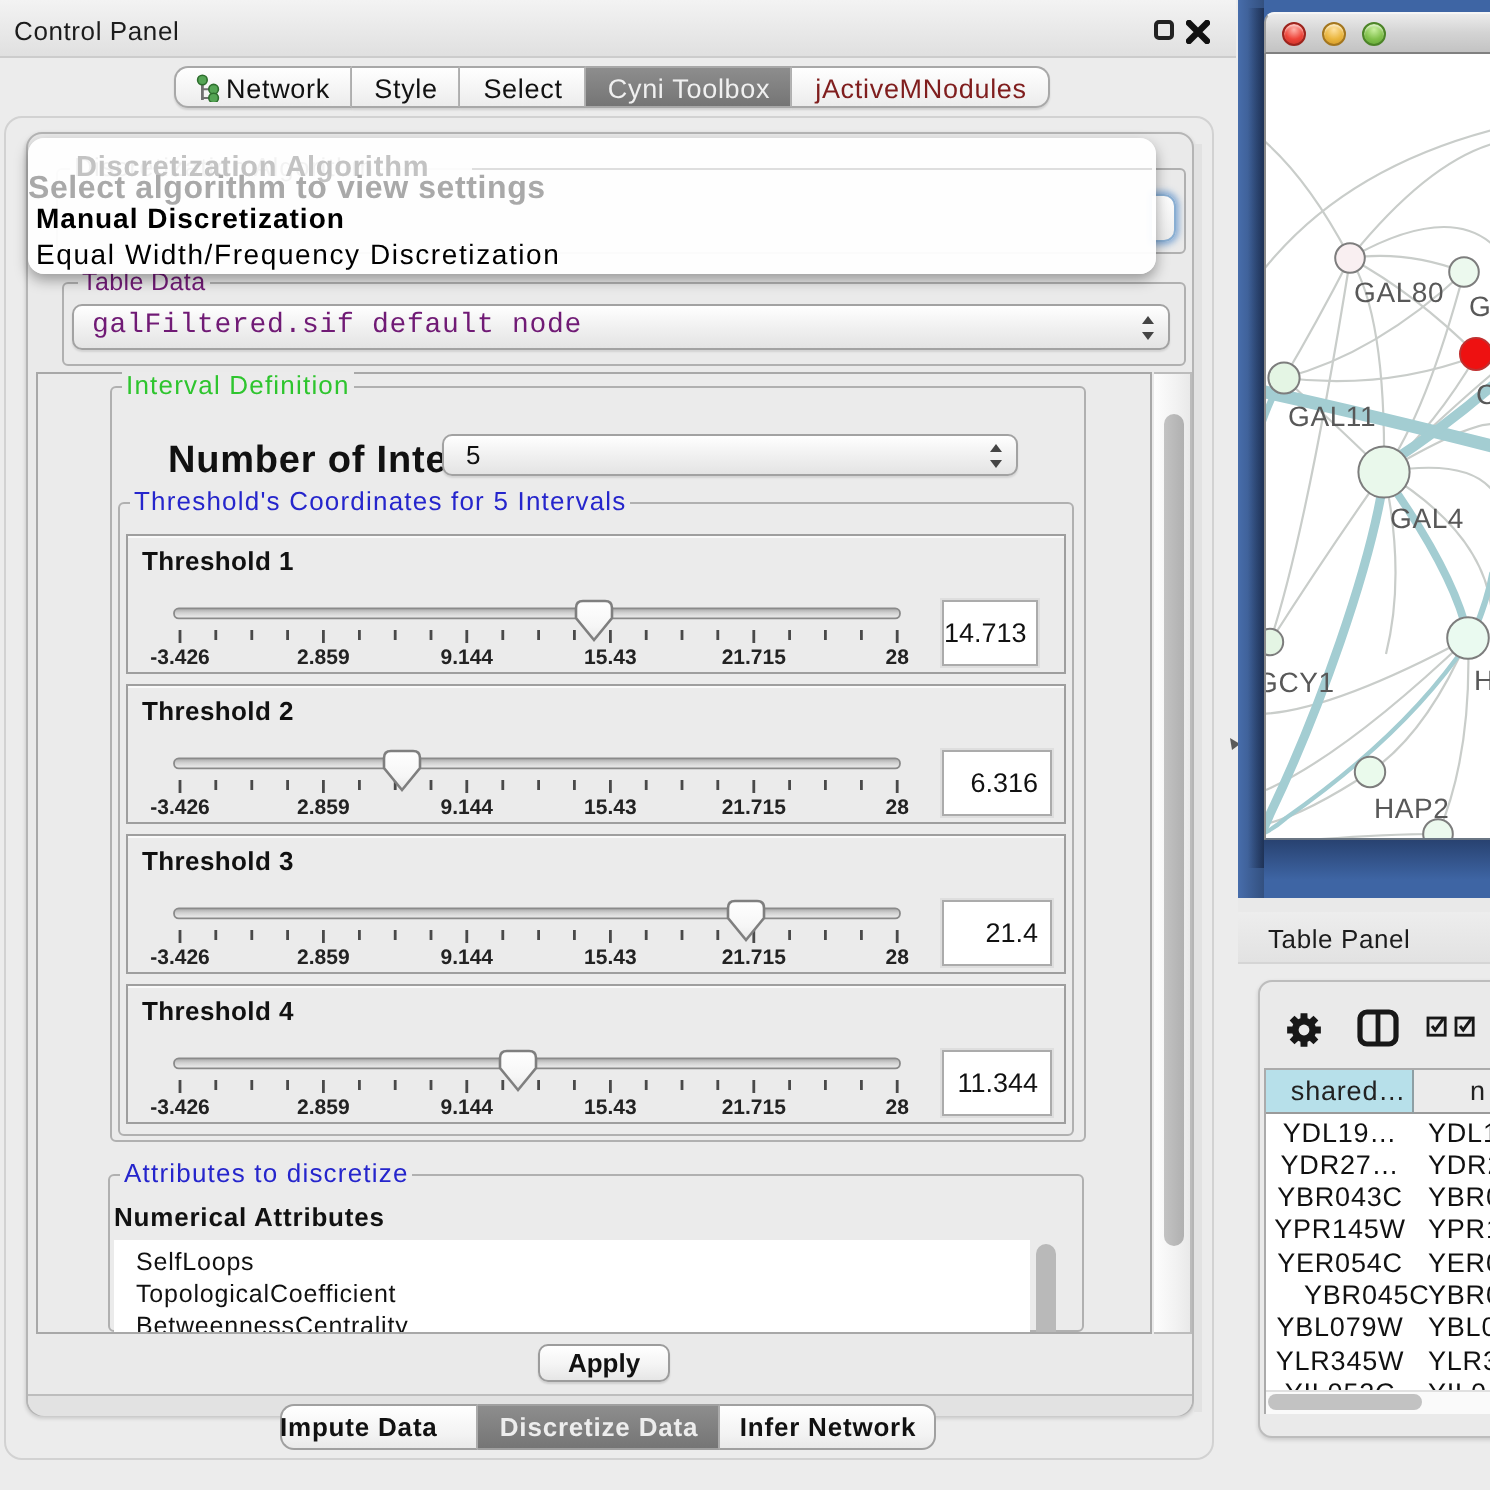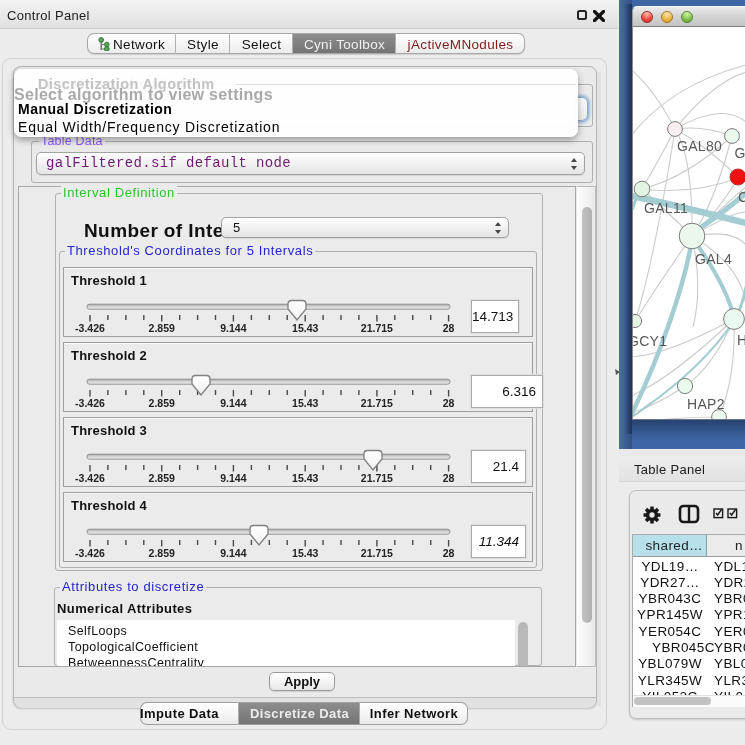--- a/index.html
+++ b/index.html
@@ -28,21 +28,21 @@
 <div class="abs" style="left:230px;top:37px;width:63px;text-align:center;font-size:13.5px;color:#111;letter-spacing:0.35px;">Select</div>
 <div class="abs" style="left:293px;top:33px;width:103px;height:21px;background:linear-gradient(#8d8d8d,#757575);border-top:1px solid #a8a8a8;border-bottom:1px solid #a8a8a8;border-right:1px solid #b5b5b5;box-shadow:0 1px 1px rgba(0,0,0,0.12);"></div>
 <div class="abs" style="left:293px;top:37px;width:103px;text-align:center;font-size:13.5px;color:#f0f0f0;letter-spacing:0.35px;">Cyni Toolbox</div>
 <div class="abs" style="left:396px;top:33px;width:129px;height:21px;background:linear-gradient(#ffffff,#f2f2f2 70%,#ececec);border-top-right-radius:7px;border-bottom-right-radius:7px;border-top:1px solid #a8a8a8;border-bottom:1px solid #a8a8a8;border-right:1px solid #a8a8a8;box-shadow:0 1px 1px rgba(0,0,0,0.12);"></div>
 <div class="abs" style="left:396px;top:37px;width:129px;text-align:center;font-size:13.5px;color:#7f1d1d;letter-spacing:0.35px;">jActiveMNodules</div>
 <div class="abs" style="left:2px;top:58px;width:605px;height:672px;border:1px solid #d2d2d2;border-radius:9px;background:#ececec;"></div>
 <div class="abs" style="left:13px;top:66px;width:584px;height:642px;border:1px solid #b5b5b5;border-radius:8px;background:#eaeaea;box-shadow:0 1px 2px rgba(0,0,0,0.18);"></div>
 <div class="abs" style="left:28px;top:84px;width:565px;height:43px;border:1px solid #b0b0b0;border-radius:3px;"></div>
 <div class="abs" style="left:35px;top:77px;font-size:13px;font-weight:normal;color:#111;background:#eaeaea;padding:0 2px;line-height:14px;letter-spacing:0.6px;">Discretization Algorithm</div>
 <div class="abs" style="left:31px;top:141px;width:562px;height:42px;border:1px solid #b0b0b0;border-radius:3px;"></div>
-<div class="abs" style="left:39px;top:134px;font-size:12.5px;font-weight:normal;color:#8b5cf6;background:#eaeaea;padding:0 2px;line-height:14px;letter-spacing:0.2px;">Table Data</div>
+<div class="abs" style="left:39px;top:134px;font-size:12.5px;font-weight:normal;color:#701a75;background:#eaeaea;padding:0 2px;line-height:14px;letter-spacing:0.2px;">Table Data</div>
 <div class="abs" style="left:36px;top:152px;width:549px;height:23px;border:1px solid #a2a2a2;border-radius:5px;background:linear-gradient(#ffffff,#f2f2f2 45%,#e4e4e4);box-shadow:0 1px 1px rgba(0,0,0,0.1);"></div>
 <div class="abs" style="left:46px;top:152px;height:23px;line-height:23px;font-size:14px;color:#701a75;letter-spacing:0.35px;font-family:Liberation Mono, monospace;">galFiltered.sif default node</div>
 <svg class="abs" style="left:569px;top:155.5px;" width="10" height="16">
     <path d="M5,2 L8,6 L2,6 Z" fill="#444"></path>
     <path d="M5,14 L2,10 L8,10 Z" fill="#444"></path>
   </svg>
 <div class="abs" style="left:18px;top:186px;width:558px;height:481px;border:1px solid #a8a8a8;background:#ebebeb;"></div>
 <div class="abs" style="left:577px;top:186px;width:19px;height:481px;background:linear-gradient(to right,#fdfdfd,#f2f2f2 60%,#e9e9e9);border:1px solid #bcbcbc;border-left:none;"></div>
 <div class="abs" style="left:582px;top:207px;width:10px;height:416px;background:linear-gradient(to right,#c3c3c3,#b0b0b0);border-radius:5px;"></div>
 <div class="abs" style="left:55px;top:193px;width:488px;height:378px;border:1px solid #b0b0b0;border-radius:3px;"></div>
@@ -104,21 +104,21 @@
     <rect x="24" y="9.2" width="363" height="5" rx="2.4" fill="url(#grooveg)" stroke="#8a8a8a" stroke-width="0.9"></rect>
     <path d="M27.0,20 L27.0,26.5 M44.9,20 L44.9,25 M62.9,20 L62.9,25 M80.8,20 L80.8,25 M98.7,20 L98.7,26.5 M116.7,20 L116.7,25 M134.6,20 L134.6,25 M152.5,20 L152.5,25 M170.4,20 L170.4,26.5 M188.4,20 L188.4,25 M206.3,20 L206.3,25 M224.2,20 L224.2,25 M242.2,20 L242.2,26.5 M260.1,20 L260.1,25 M278.0,20 L278.0,25 M295.9,20 L295.9,25 M313.9,20 L313.9,26.5 M331.8,20 L331.8,25 M349.7,20 L349.7,25 M367.7,20 L367.7,25 M385.6,20 L385.6,26.5" stroke="#4a4a4a" stroke-width="1.4"></path>
     <text x="27.0" y="37" font-size="10.5" font-weight="bold" fill="#222" text-anchor="middle" font-family="Liberation Sans, sans-serif">-3.426</text>
     <text x="98.7" y="37" font-size="10.5" font-weight="bold" fill="#222" text-anchor="middle" font-family="Liberation Sans, sans-serif">2.859</text>
     <text x="170.4" y="37" font-size="10.5" font-weight="bold" fill="#222" text-anchor="middle" font-family="Liberation Sans, sans-serif">9.144</text>
     <text x="242.2" y="37" font-size="10.5" font-weight="bold" fill="#222" text-anchor="middle" font-family="Liberation Sans, sans-serif">15.43</text>
     <text x="313.9" y="37" font-size="10.5" font-weight="bold" fill="#222" text-anchor="middle" font-family="Liberation Sans, sans-serif">21.715</text>
     <text x="385.6" y="37" font-size="10.5" font-weight="bold" fill="#222" text-anchor="middle" font-family="Liberation Sans, sans-serif">28</text>
     <path d="M129,9.0 Q129,5.5 132.5,5.5 L143.5,5.5 Q147,5.5 147,9.0 L147,14.0 L138,25.0 L129,14.0 Z" fill="url(#thumbg)" stroke="#7f7f7f" stroke-width="1.3"></path>
   </svg>
-<div class="abs" style="left:471px;top:375px;width:72px;height:33px;background:#fff;border:1px solid #ababab;box-shadow:0 0 0 1px #dedede;text-align:right;padding-right:6px;font-size:13.5px;line-height:31px;color:#111;">6.316</div>
+<div class="abs" style="left:471px;top:375px;width:55px;height:33px;background:#fff;border:1px solid #ababab;box-shadow:0 0 0 1px #dedede;text-align:right;padding-right:6px;font-size:13.5px;line-height:31px;color:#111;">6.316</div>
 <div class="abs" style="left:63px;top:417px;width:470px;height:70px;border:1px solid #9e9e9e;background:#ebebeb;box-shadow:inset 0 1px 0 rgba(255,255,255,0.7);"></div>
 <div class="abs" style="left:71px;top:423px;font-size:13px;font-weight:bold;color:#111;letter-spacing:0.2px;">Threshold 3</div>
 <svg class="abs" style="left:63px;top:445px;" width="470" height="42">
     <defs>
       <linearGradient id="tg417" x1="0" y1="0" x2="0" y2="1">
         <stop offset="0" stop-color="#fdfdfd"></stop>
         <stop offset="0.55" stop-color="#ececec"></stop>
         <stop offset="1" stop-color="#d5d5d5"></stop>
       </linearGradient>
     </defs>
@@ -146,21 +146,21 @@
     <rect x="24" y="9.2" width="363" height="5" rx="2.4" fill="url(#grooveg)" stroke="#8a8a8a" stroke-width="0.9"></rect>
     <path d="M27.0,20 L27.0,26.5 M44.9,20 L44.9,25 M62.9,20 L62.9,25 M80.8,20 L80.8,25 M98.7,20 L98.7,26.5 M116.7,20 L116.7,25 M134.6,20 L134.6,25 M152.5,20 L152.5,25 M170.4,20 L170.4,26.5 M188.4,20 L188.4,25 M206.3,20 L206.3,25 M224.2,20 L224.2,25 M242.2,20 L242.2,26.5 M260.1,20 L260.1,25 M278.0,20 L278.0,25 M295.9,20 L295.9,25 M313.9,20 L313.9,26.5 M331.8,20 L331.8,25 M349.7,20 L349.7,25 M367.7,20 L367.7,25 M385.6,20 L385.6,26.5" stroke="#4a4a4a" stroke-width="1.4"></path>
     <text x="27.0" y="37" font-size="10.5" font-weight="bold" fill="#222" text-anchor="middle" font-family="Liberation Sans, sans-serif">-3.426</text>
     <text x="98.7" y="37" font-size="10.5" font-weight="bold" fill="#222" text-anchor="middle" font-family="Liberation Sans, sans-serif">2.859</text>
     <text x="170.4" y="37" font-size="10.5" font-weight="bold" fill="#222" text-anchor="middle" font-family="Liberation Sans, sans-serif">9.144</text>
     <text x="242.2" y="37" font-size="10.5" font-weight="bold" fill="#222" text-anchor="middle" font-family="Liberation Sans, sans-serif">15.43</text>
     <text x="313.9" y="37" font-size="10.5" font-weight="bold" fill="#222" text-anchor="middle" font-family="Liberation Sans, sans-serif">21.715</text>
     <text x="385.6" y="37" font-size="10.5" font-weight="bold" fill="#222" text-anchor="middle" font-family="Liberation Sans, sans-serif">28</text>
     <path d="M187,9.0 Q187,5.5 190.5,5.5 L201.5,5.5 Q205,5.5 205,9.0 L205,14.0 L196,25.0 L187,14.0 Z" fill="url(#thumbg)" stroke="#7f7f7f" stroke-width="1.3"></path>
   </svg>
-<div class="abs" style="left:471px;top:525px;width:55px;height:33px;background:#fff;border:1px solid #ababab;box-shadow:0 0 0 1px #dedede;text-align:right;padding-right:6px;font-size:13.5px;line-height:31px;color:#111;font-style:italic;">11.344</div>
+<div class="abs" style="left:471px;top:525px;width:55px;height:33px;background:#fff;border:1px solid #ababab;box-shadow:0 0 0 1px #dedede;text-align:right;padding-right:6px;font-size:13.5px;line-height:31px;color:#111;">11.344</div>
 <div class="abs" style="left:54px;top:587px;width:488px;height:79px;border:1px solid #b0b0b0;border-radius:3px;"></div>
 <div class="abs" style="left:60px;top:580px;font-size:13px;font-weight:normal;color:#2525cc;background:#ebebeb;padding:0 2px;line-height:14px;letter-spacing:0.6px;">Attributes to discretize</div>
 <div class="abs" style="left:57px;top:601px;font-size:13px;font-weight:bold;color:#111;letter-spacing:0.4px;">Numerical Attributes</div>
 <div class="abs" style="left:57px;top:620px;width:458px;height:46px;background:#ffffff;overflow:hidden;">
     <div style="position:absolute;left:11px;top:3px;font-size:12.5px;color:#111;line-height:16px;letter-spacing:0.4px;">SelfLoops<br>TopologicalCoefficient<br>BetweennessCentrality</div>
   </div>
 <div class="abs" style="left:518px;top:622px;width:10px;height:44px;background:#b9b9b9;border-radius:5px 5px 0 0;"></div>
 <div class="abs" style="left:269px;top:672px;width:66px;height:19px;border:1px solid #9c9c9c;border-radius:5px;background:linear-gradient(#ffffff,#f4f4f4 55%,#e6e6e6);box-shadow:0 1px 1px rgba(0,0,0,0.12);text-align:center;font-size:13px;font-weight:bold;color:#111;line-height:18px;">Apply</div>
 <div class="abs" style="left:14px;top:697px;width:582px;height:11px;background:#e2e2e2;border-top:1px solid #bdbdbd;border-radius:0 0 8px 8px;"></div>
 <div class="abs" style="left:140px;top:702px;width:99px;height:23px;background:linear-gradient(#ffffff,#f2f2f2 70%,#e9e9e9);border-top-left-radius:7px;border-bottom-left-radius:7px;border-top:1px solid #a0a0a0;border-bottom:1px solid #a0a0a0;border-left:1px solid #a0a0a0;border-right:1px solid #ababab;"></div>

